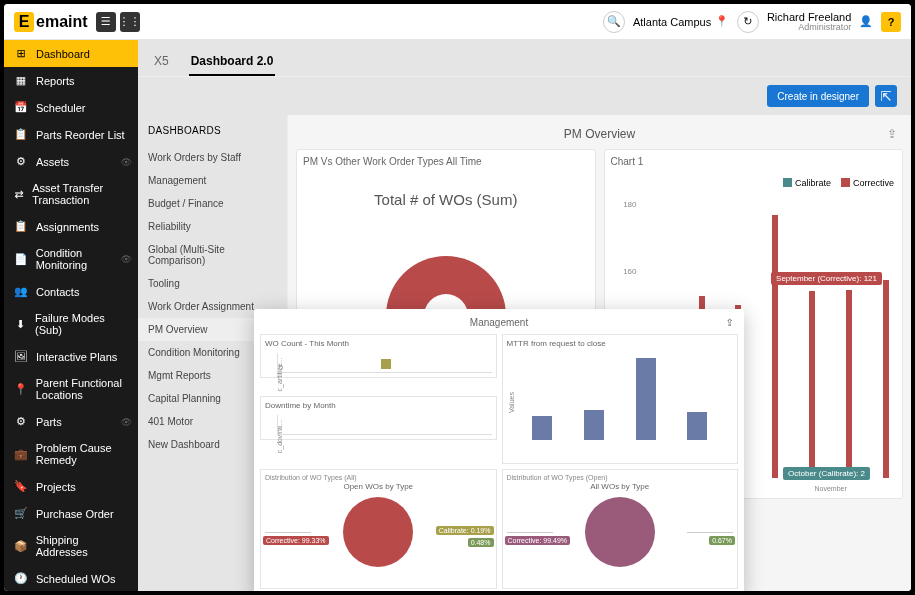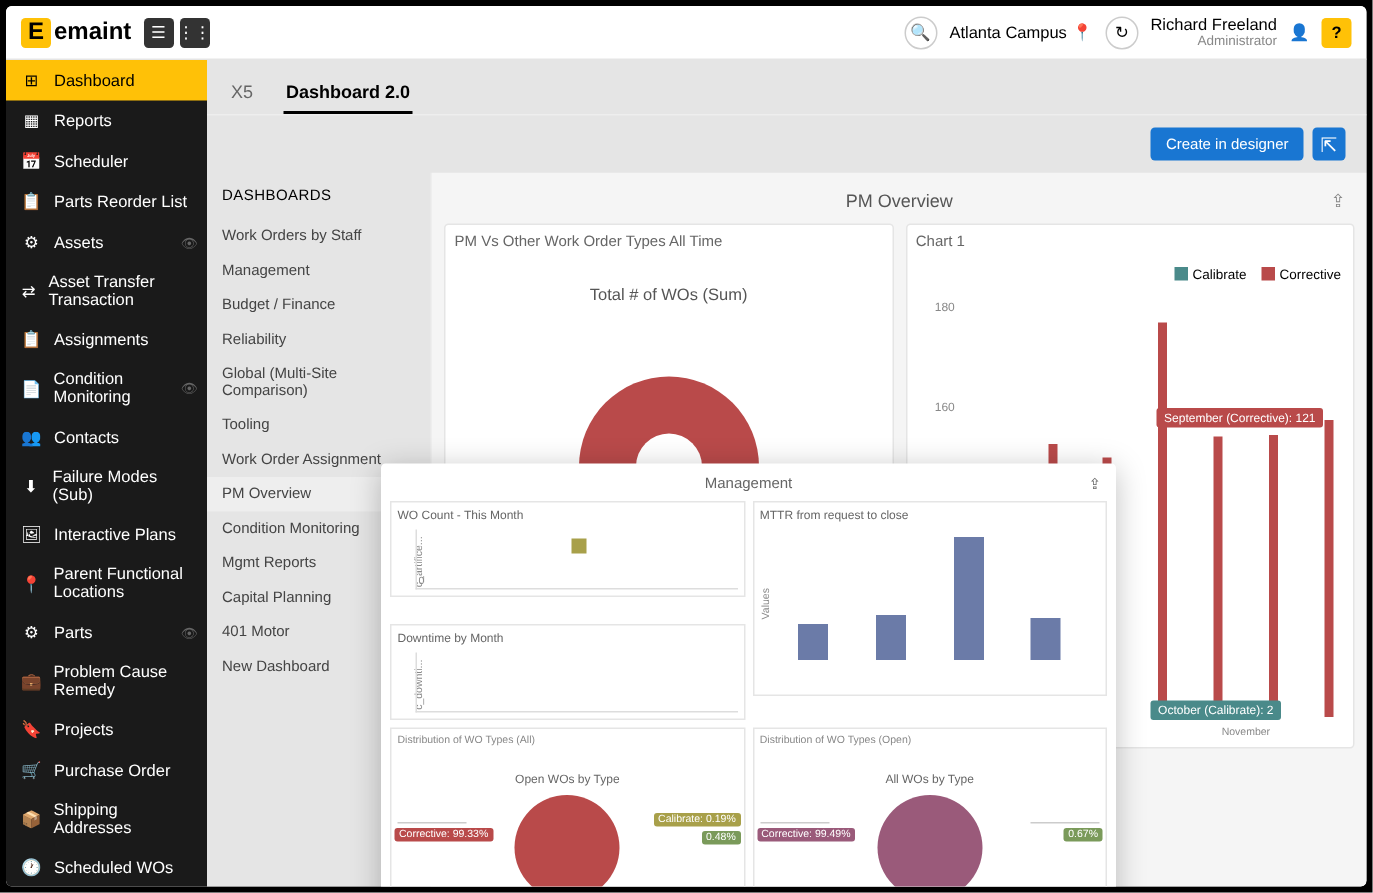--- a/index.html
+++ b/index.html
@@ -34,21 +34,21 @@
 .dash-title{font-weight:400;font-size:10px;padding:10px;letter-spacing:.3px}
 .dash-item{padding:6px 10px;cursor:pointer;color:#444}
 .dash-item.active{background:#eee}
 .dash-area{flex:1;background:#f5f5f5;padding:8px;position:relative;overflow:hidden}
 .pm-hdr{display:flex;justify-content:center;align-items:center;font-size:12px;padding:4px 0 8px;position:relative;color:#555}
 .pm-hdr .share{position:absolute;right:6px;color:#888}
 .grid{display:flex;gap:8px}
 .card{background:#fff;border:1px solid #e5e5e5;border-radius:3px;flex:1;padding:6px;font-size:10px;position:relative;height:350px}
 .card-title{color:#666;font-size:10px;margin-bottom:4px}
 .donut-wrap{text-align:center}
-.donut-lbl{font-size:11px;color:#555;margin:24px 0 48px}
+.donut-lbl{font-size:15px;color:#555;margin:24px 0 48px}
 .donut{width:120px;height:120px;border-radius:50%;background:#b94a4a;margin:0 auto;position:relative}
 .donut::after{content:"";position:absolute;width:44px;height:44px;background:#fff;border-radius:50%;top:38px;left:38px}
 .badge{position:absolute;font-size:9px;padding:2px 5px;border-radius:2px;color:#fff}
 .badge.corr{background:#b94a4a;left:0;top:180px}
 .legend{position:absolute;top:28px;right:8px;font-size:9px;display:flex;gap:10px}
 .leg-item{display:flex;align-items:flex-start;gap:3px}
 .leg-sw{width:9px;height:9px}
 .bar-chart{position:absolute;left:34px;top:50px;right:8px;bottom:20px}
 .y-axis{position:absolute;left:-22px;top:0;bottom:0;width:20px;font-size:8px;color:#888;display:flex;flex-direction:column;justify-content:space-between;text-align:right}
 .y-title{position:absolute;left:-30px;top:50%;transform:rotate(-90deg);font-size:8px;color:#888;transform-origin:center}
@@ -57,28 +57,28 @@
 .bar.cal{background:#4a8a8a}
 .bar.cor{background:#b94a4a}
 .x-labels{position:absolute;bottom:-14px;left:0;right:0;display:flex;justify-content:space-around;font-size:7px;color:#888}
 .tooltip{position:absolute;background:#b94a4a;color:#fff;font-size:8px;padding:2px 5px;border-radius:2px;white-space:nowrap}
 .tooltip.cal{background:#4a8a8a}
 
 .float{position:absolute;background:#fff;box-shadow:0 4px 20px rgba(0,0,0,.25);border-radius:3px;width:490px;left:250px;top:305px;padding:6px;font-size:9px}
 .float-hdr{text-align:center;font-size:10px;color:#666;padding:2px 0 6px;position:relative}
 .float-hdr .share{position:absolute;right:4px}
 .float-grid{display:grid;grid-template-columns:1fr 1fr;gap:5px}
-.mini{border:1px solid #e5e5e5;padding:4px;font-size:8px;color:#666;position:relative;height:64px}
+.mini{border:1px solid #e5e5e5;padding:4px;font-size:8px;color:#666;position:relative;height:44px}
 .mini.tall{height:130px}
 .mini-title{font-size:8px;margin-bottom:2px}
 .mini-bars{display:flex;align-items:flex-end;justify-content:space-around;height:90px;padding:4px 10px 0}
 .mini-bar{width:20px;background:#6b7ba8}
 .pie-row{display:flex;gap:5px;margin-top:5px}
 .pie-card{border:1px solid #e5e5e5;padding:4px;flex:1;text-align:center;position:relative;height:120px}
-.pie-title{font-size:8px;color:#666;margin:18px 0 6px}
+.pie-title{font-size:8px;color:#666;margin:1px 0 6px}
 .pie{width:70px;height:70px;border-radius:50%;margin:4px auto}
 .pie.red{background:#b94a4a}
 .pie.purple{background:#9a5a7a}
 .pie-line{position:absolute;height:1px;background:#ccc;top:62px}
 .pie-badge{font-size:7px;padding:1px 3px;border-radius:2px;color:#fff;position:absolute}
 .sq{background:#a8a04a;width:10px;height:10px;position:absolute;top:24px;left:120px}
 .rot{transform:rotate(-90deg);transform-origin:center;position:absolute;font-size:7px;color:#888}
 </style>
 </head>
 <body>
@@ -262,21 +262,21 @@
                     <div class="bar cor" style="height: 94.4444%;"></div>
                     <div class="bar cal" style="height: 0%;"></div>
                     <div class="bar cor" style="height: 67.2222%;"></div>
                     <div class="bar cal" style="height: 1.11111%;"></div>
                     <div class="bar cor" style="height: 67.7778%;"></div>
                     <div class="bar cal" style="height: 0%;"></div>
                     <div class="bar cor" style="height: 71.1111%;"></div>
                   </div>
                 <div class="tooltip" style="top:72px;right:12px">September (Corrective): 121</div>
                 <div class="tooltip" style="top:120px;left:2px">May (Corrective): 81</div>
-                <div class="tooltip cal" style="bottom:-2px;right:40px">October (Calibrate): 2</div>
+                <div class="tooltip cal" style="bottom:-2px;right:24px">October (Calibrate): 2</div>
                 <div class="x-labels">
                     <span>September</span>
                     <span>November</span>
                   </div>
               </div>
             </div>
           </div>
         </div>
       </div>
     </div>

